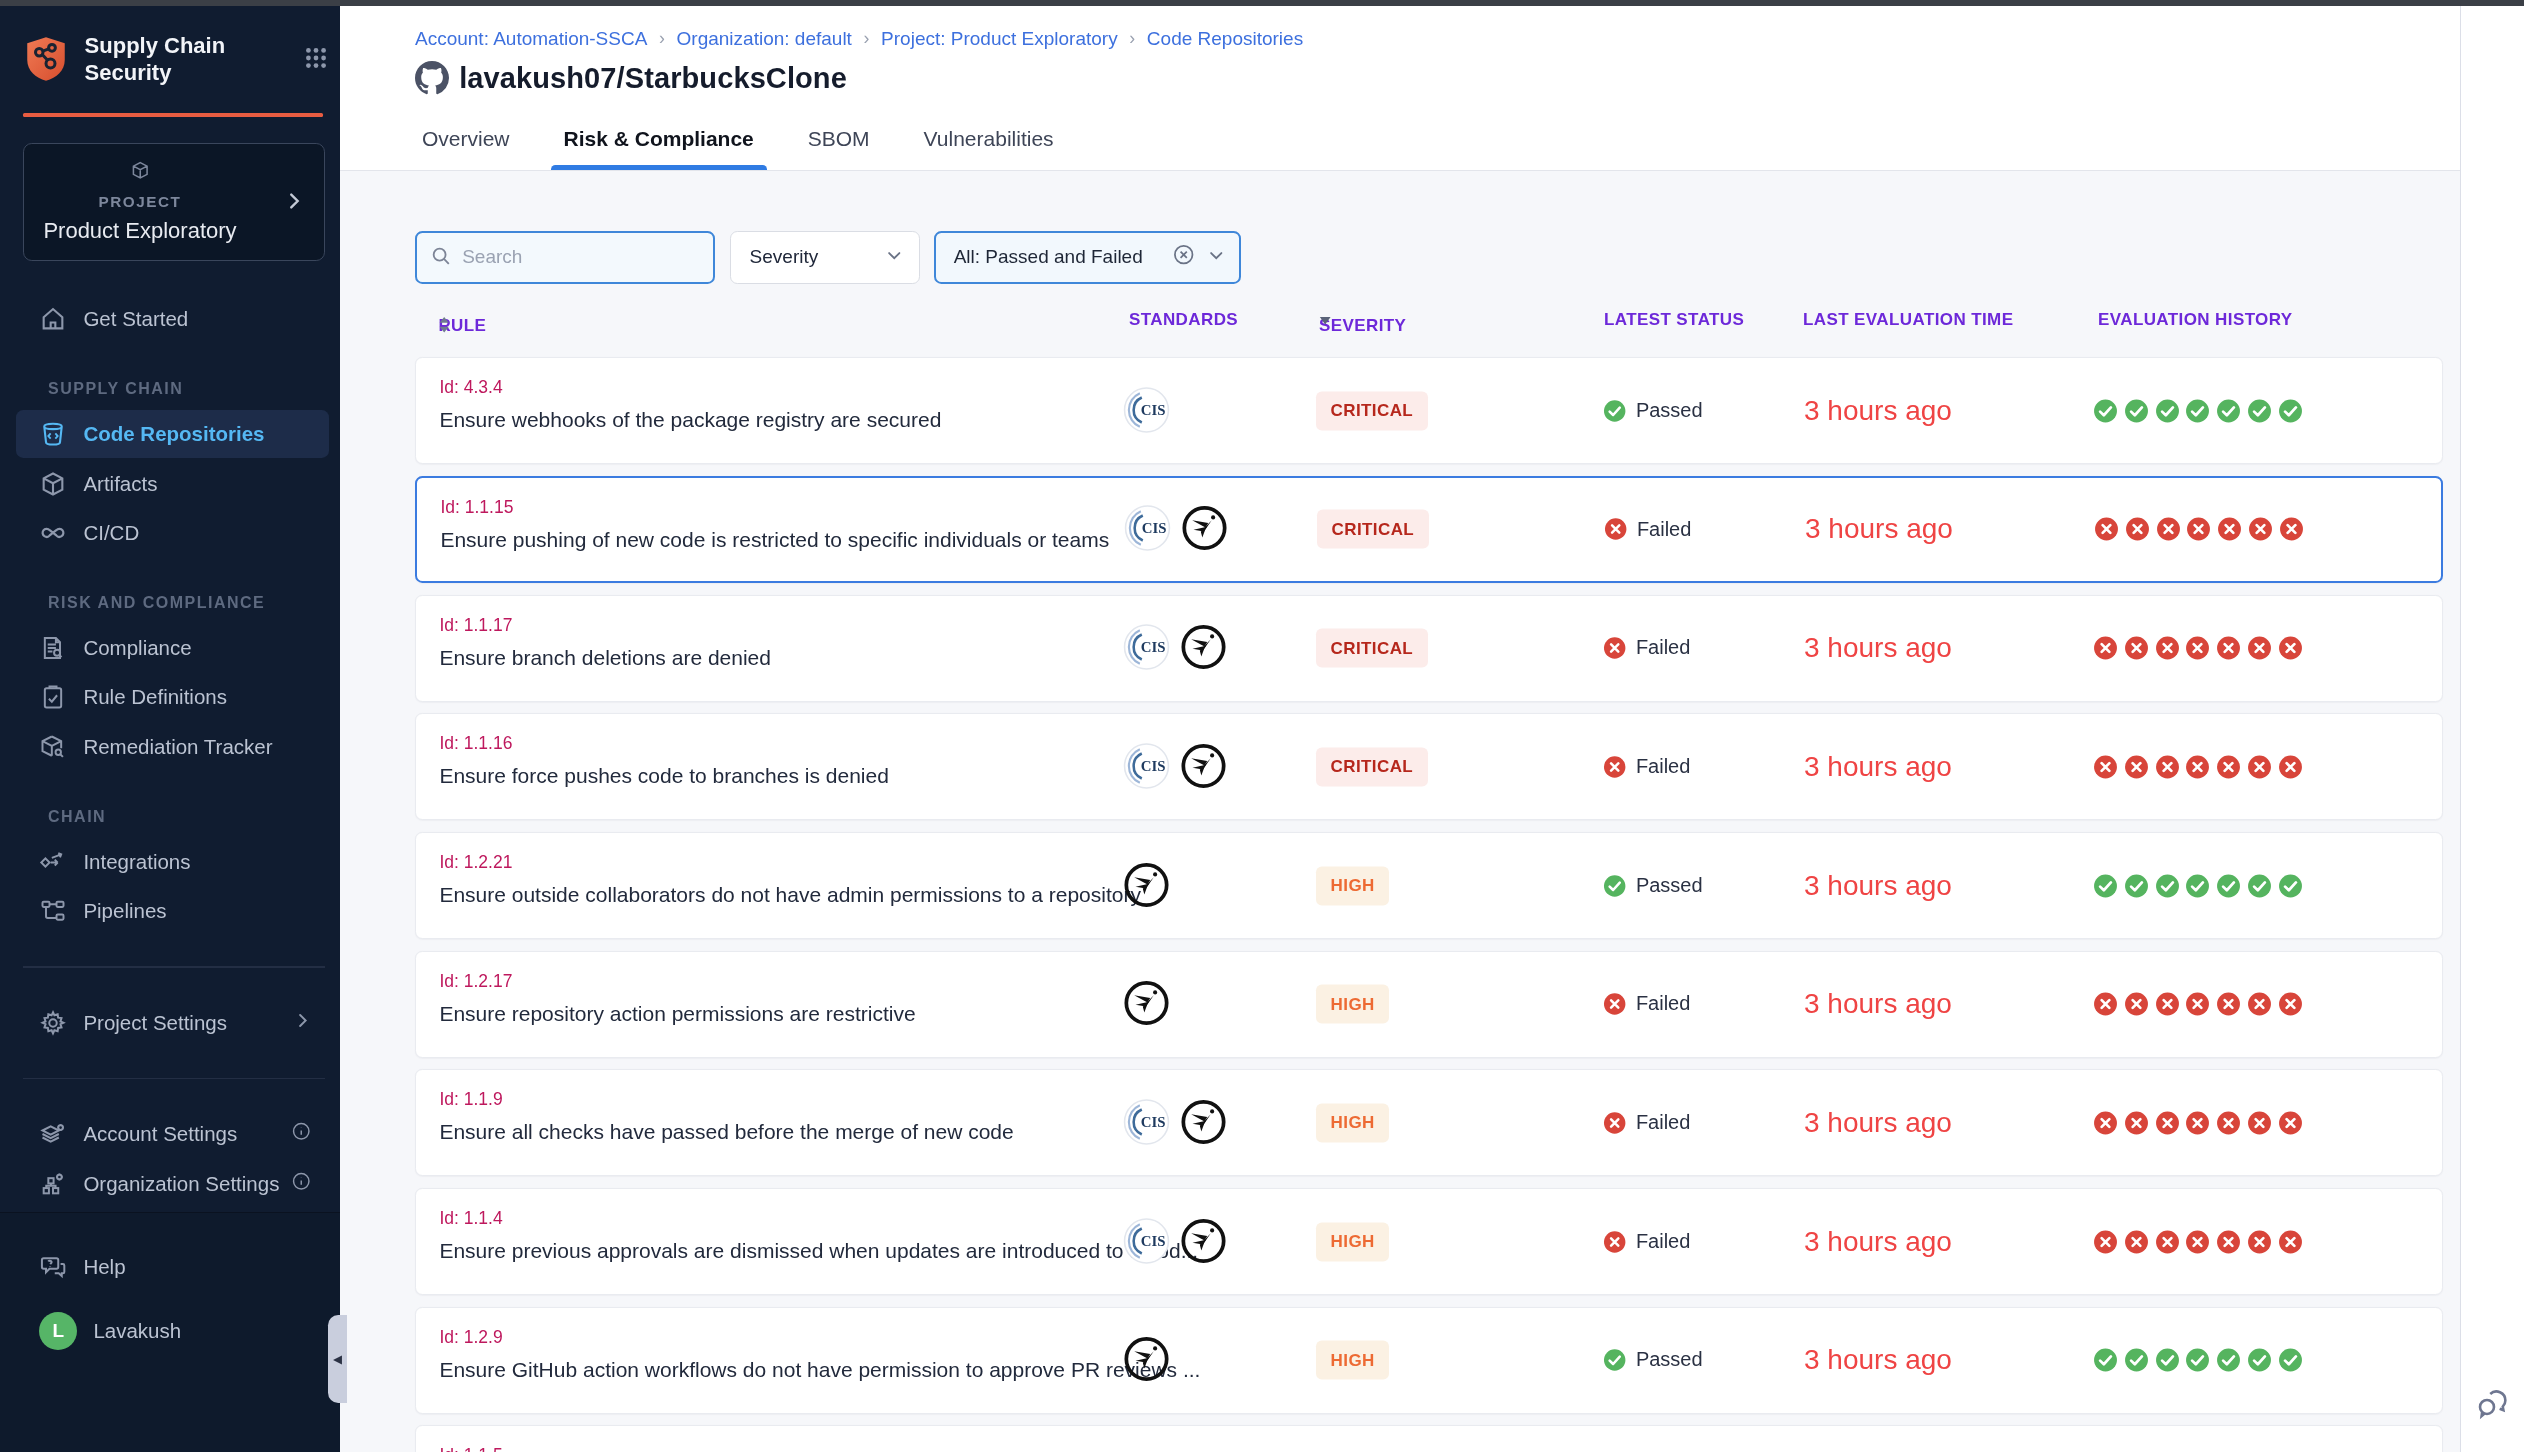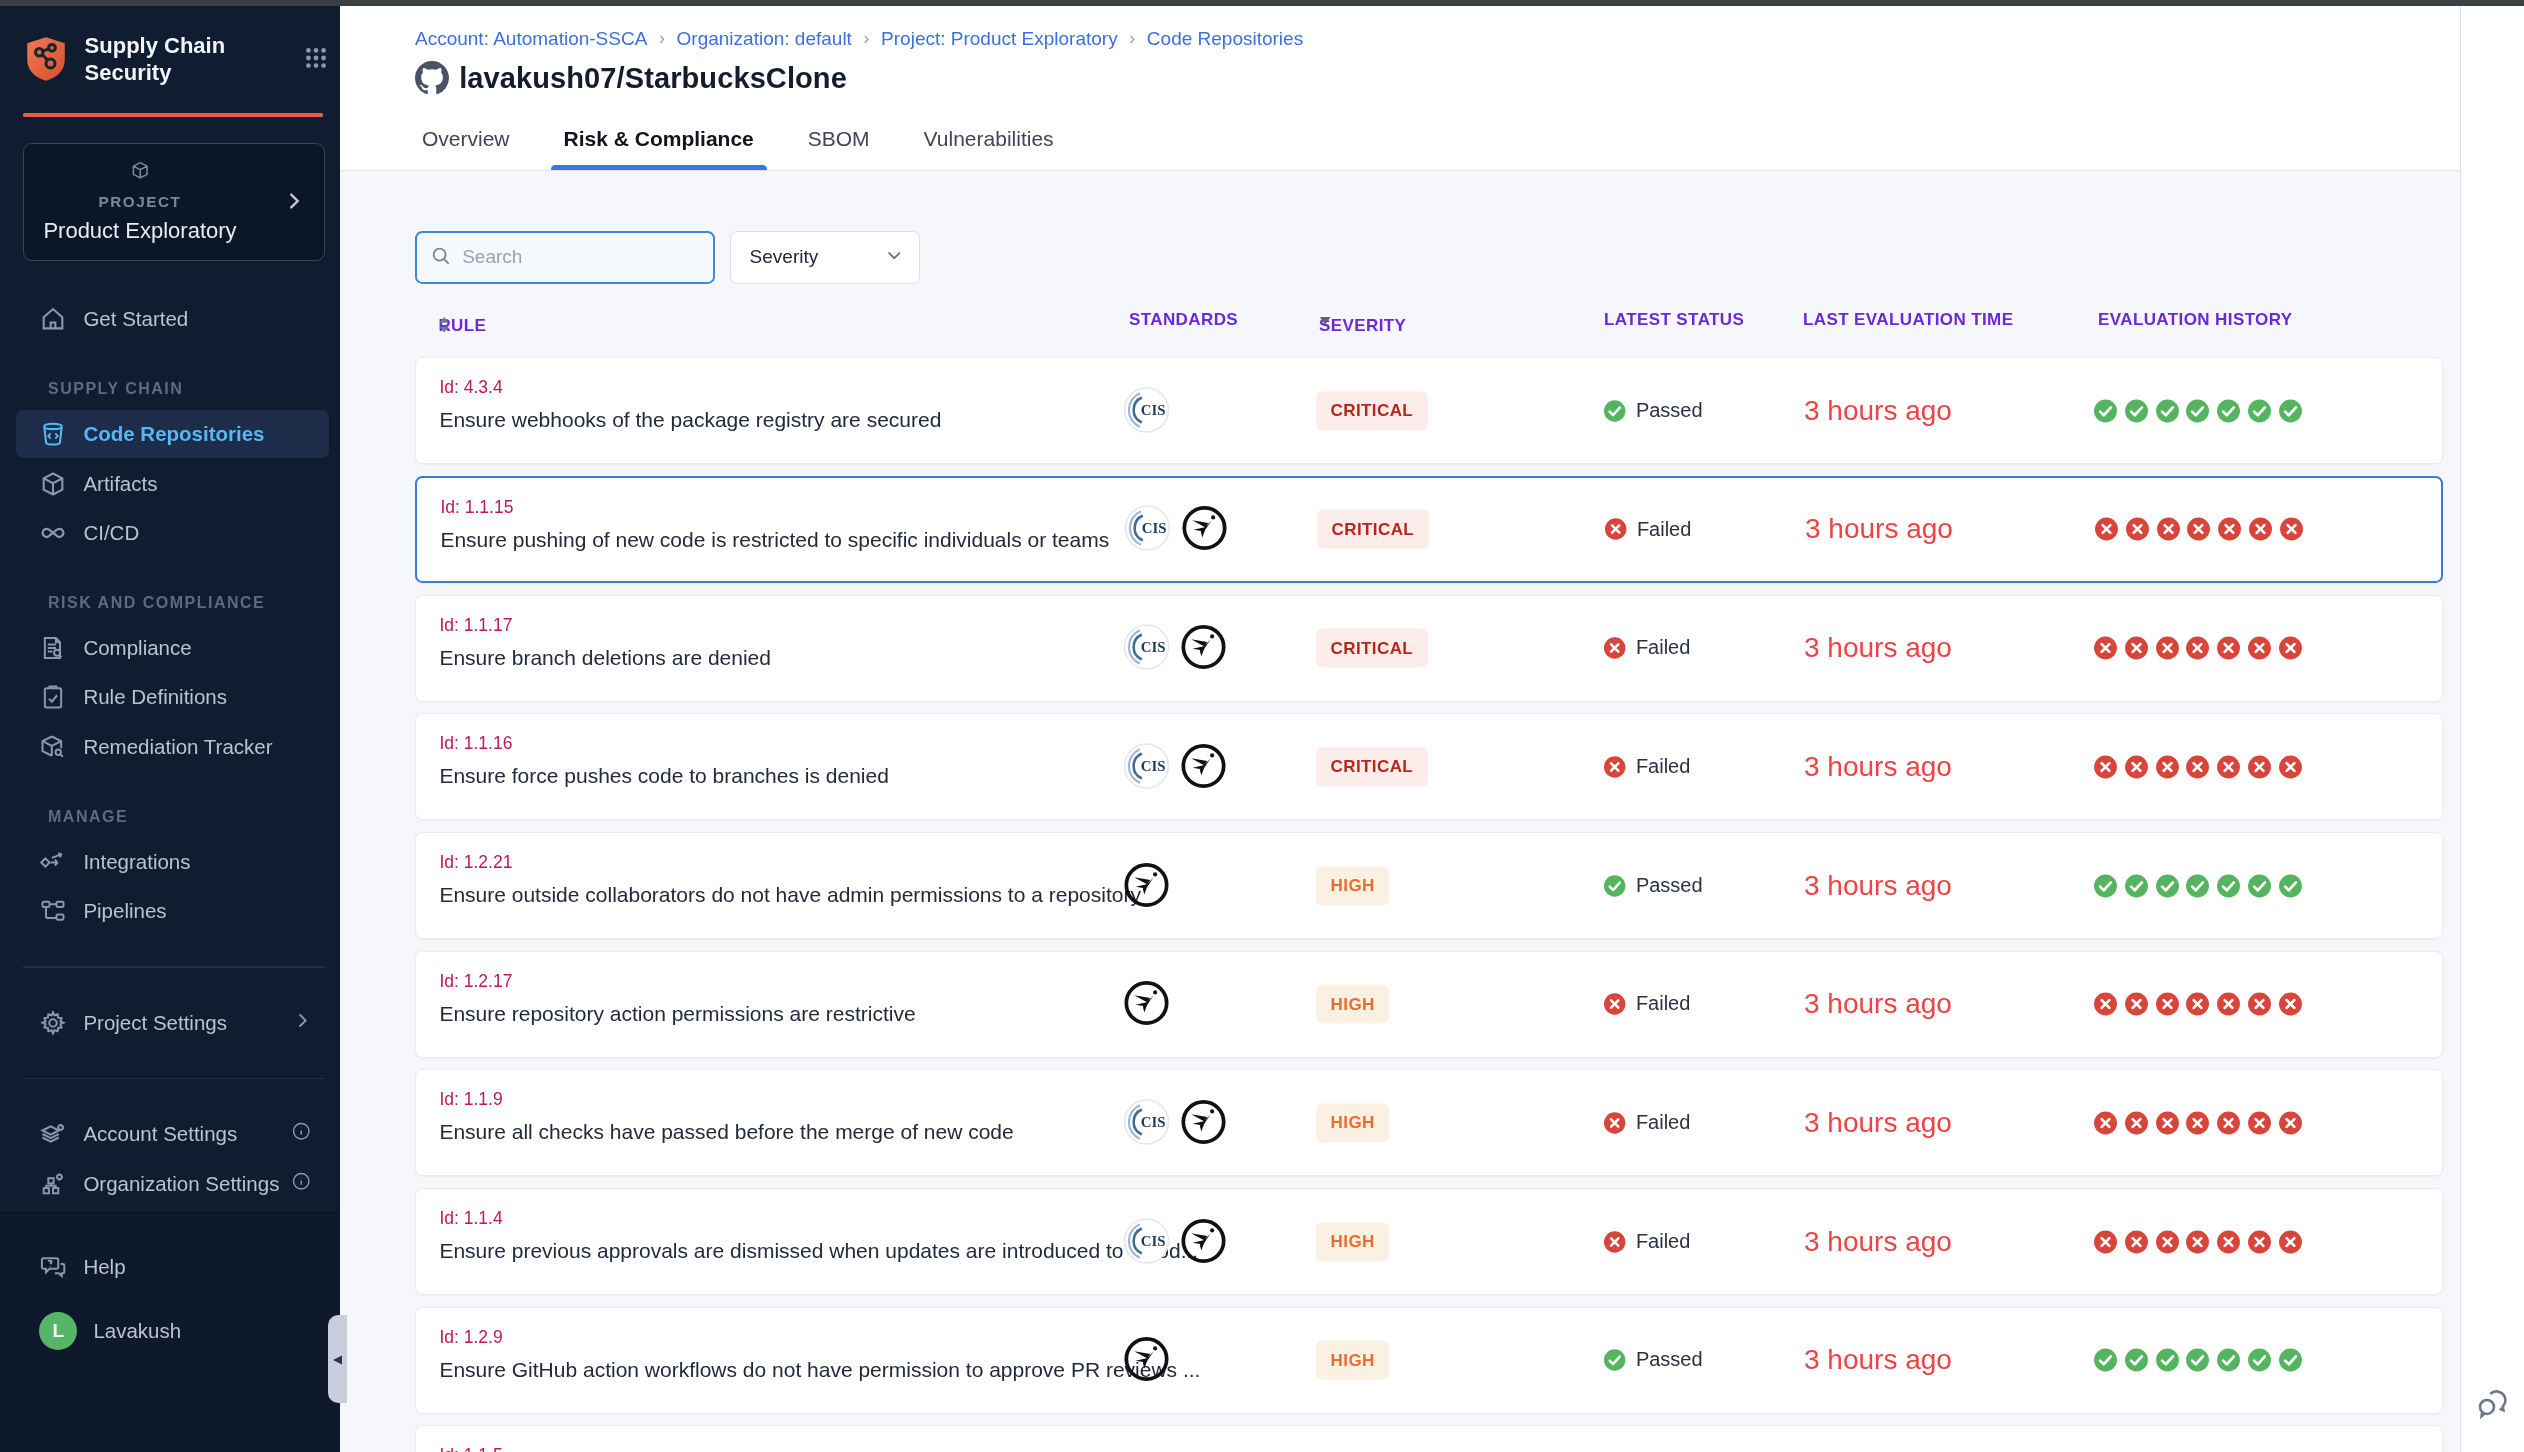--- a/index.html
+++ b/index.html
@@ -233,21 +233,21 @@
     <div class="nav-item">
       <span class="nicon">
         <svg viewBox="0 0 24 24" width="28" height="28" fill="none" stroke="currentColor" stroke-width="1.7">
           <path d="M11 3 L19 7 V13 M11 3 L3 7 V15.5 L11 19.5 M3 7 L11 11 M11 11 L19 7 M11 11 V19.5"></path>
           <circle cx="16.5" cy="16.5" r="2.3"></circle>
             <path d="M18.2 18.2 L20.5 20.5"></path>
           </svg></span>
       <span>Remediation Tracker</span>
     </div>
 
-    <div class="section-label">MANAGE</div>
+    <div class="section-label">CHAIN</div>
     <div class="nav-item">
       <span class="nicon">
         <svg viewBox="0 0 24 24" width="28" height="28" fill="none" stroke="currentColor" stroke-width="1.7">
           <rect x="3" y="10" width="5" height="5" transform="rotate(45 5.5 12.5)"></rect>
           <path d="M10 12.5 h6 M16 12.5 l-2.5 -2.5 M16 12.5 l-2.5 2.5 M11 8.5 l8 -3 M16.5 4.5 l2.5 1 -1 2.5"></path>
           </svg></span>
       <span>Integrations</span>
     </div>
     <div class="nav-item">
       <span class="nicon">
@@ -364,20 +364,32 @@
             </svg></span>
         <input type="text" placeholder="Search" style="">
       </div>
       <div class="selectbox">
         <span>Severity</span>
         <span class="chev">
           <svg viewBox="0 0 24 24" width="20.5" height="20.5" fill="none" stroke="currentColor" stroke-width="2.2" stroke-linecap="round">
               <path d="M6 9.5 L12 15.5 L18 9.5"></path>
             </svg></span>
       </div>
+      <div class="chipbox">
+        <span>All: Passed and Failed</span>
+        <span class="clear">
+          <svg viewBox="0 0 24 24" width="23.4" height="23.4" fill="none" stroke="currentColor" stroke-width="1.8">
+            <circle cx="12" cy="12" r="9"></circle>
+              <path d="M8.8 8.8 L15.2 15.2 M15.2 8.8 L8.8 15.2"></path>
+            </svg></span>
+        <span class="chev">
+          <svg viewBox="0 0 24 24" width="20.5" height="20.5" fill="none" stroke="currentColor" stroke-width="2.2" stroke-linecap="round">
+              <path d="M6 9.5 L12 15.5 L18 9.5"></path>
+            </svg></span>
+      </div>
     </div>
 
     <div class="table-head">
       <span class="th-rule">
         <span>RULE</span>
         <span>
           <svg viewBox="0 0 12 17" width="12.4" height="17.5">
               <path d="M6 1 L10.5 6.5 H1.5 Z" fill="#707a90"></path>
               <path d="M6 16 L1.5 10.5 H10.5 Z" fill="#707a90"></path>
             </svg>

